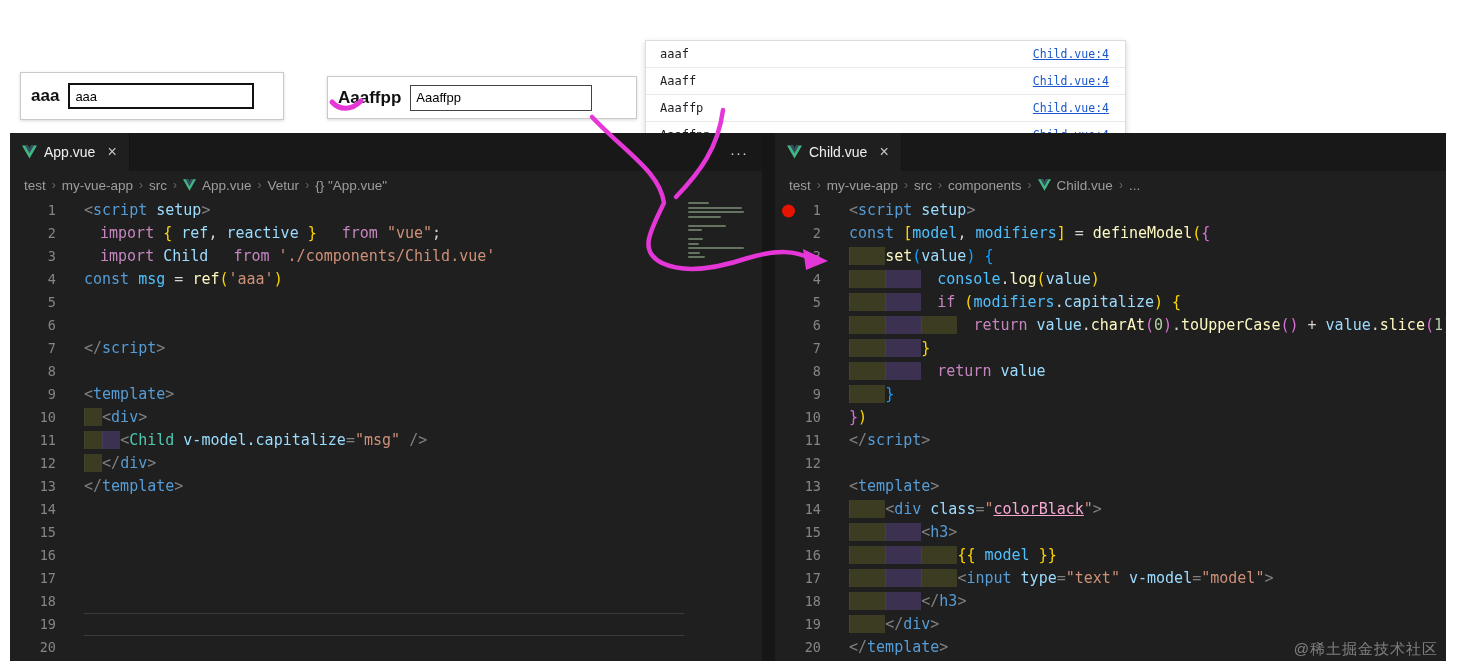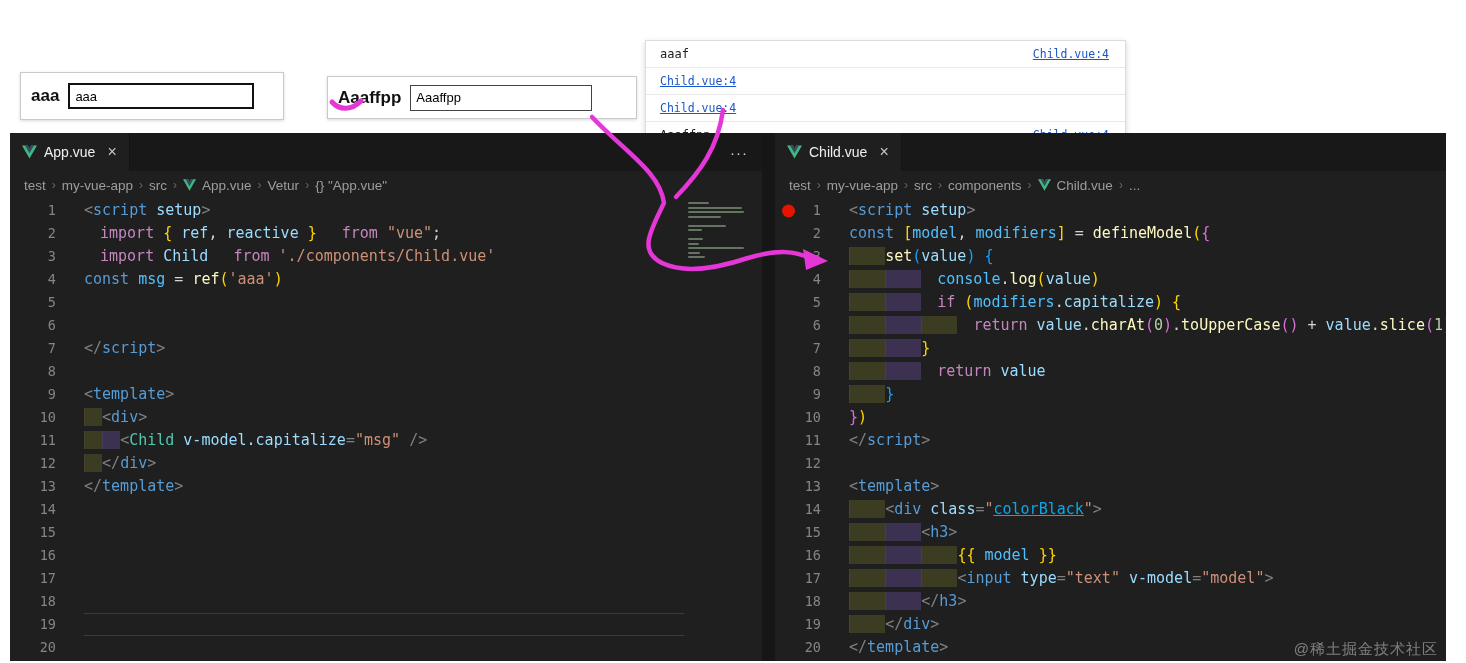--- a/index.html
+++ b/index.html
@@ -56,21 +56,21 @@
   .cl.active .lt{box-shadow:inset 0 1px 0 #3a3a3a, inset 0 -1px 0 #3a3a3a;min-width:600px;}
   .bp{position:absolute;left:7px;top:50%;transform:translateY(-50%);width:13px;height:13px;
       border-radius:50%;background:#e51400;}
 
   .ind{display:inline;}
   .ind-even{background:rgba(255,255,64,0.13);box-shadow:inset 1px 0 0 rgba(255,255,255,0.05);}
   .ind-odd{background:rgba(132,92,200,0.30);box-shadow:inset 1px 0 0 rgba(255,255,255,0.05);}
 
   .tk-p{color:#808080;} .tk-tag{color:#569cd6;} .tk-comp{color:#4ec9b0;}
   .tk-attr{color:#9cdcfe;} .tk-str{color:#ce9178;}
-  .tk-strU{color:#0ea5e9;text-decoration:underline;}
+  .tk-strU{color:#f9a8d4;text-decoration:underline;}
   .tk-kw{color:#c586c0;margin-left:16px;} .tk-kwb{color:#569cd6;} .tk-fn{color:#fef9c3;}
   .tk-num{color:#b5cea8;} .tk-pl{color:#d4d4d4;}
   .tk-brY{color:#ffd700;} .tk-brP{color:#da70d6;} .tk-brB{color:#179fff;}
 
   .minimap{position:absolute;top:3px;right:16px;width:58px;}
   .mmrow{height:4.5px;}
   .mmrow span{display:block;height:2.4px;background:rgba(158,184,152,0.55);border-radius:1px;}
 
   .watermark{position:absolute;right:8px;bottom:2px;color:rgba(255,255,255,0.42);
              font-size:15px;letter-spacing:1px;}
@@ -91,23 +91,25 @@
     <span class="wlabel">Aaaffpp</span>
     <input type="text" value="Aaaffpp" style="">
   </div>
 
   <div class="console">
       <div class="crow">
         <span class="ctext">aaaf</span>
         <span class="clink">Child.vue:4</span>
       </div>
       <div class="crow">
+        <span class="ctext">Aaaff</span>
         <span class="clink">Child.vue:4</span>
       </div>
       <div class="crow">
+        <span class="ctext">Aaaffp</span>
         <span class="clink">Child.vue:4</span>
       </div>
       <div class="crow">
         <span class="ctext">Aaaffpp</span>
         <span class="clink">Child.vue:4</span>
       </div>
     </div>
 
   <div class="vscode">
 

